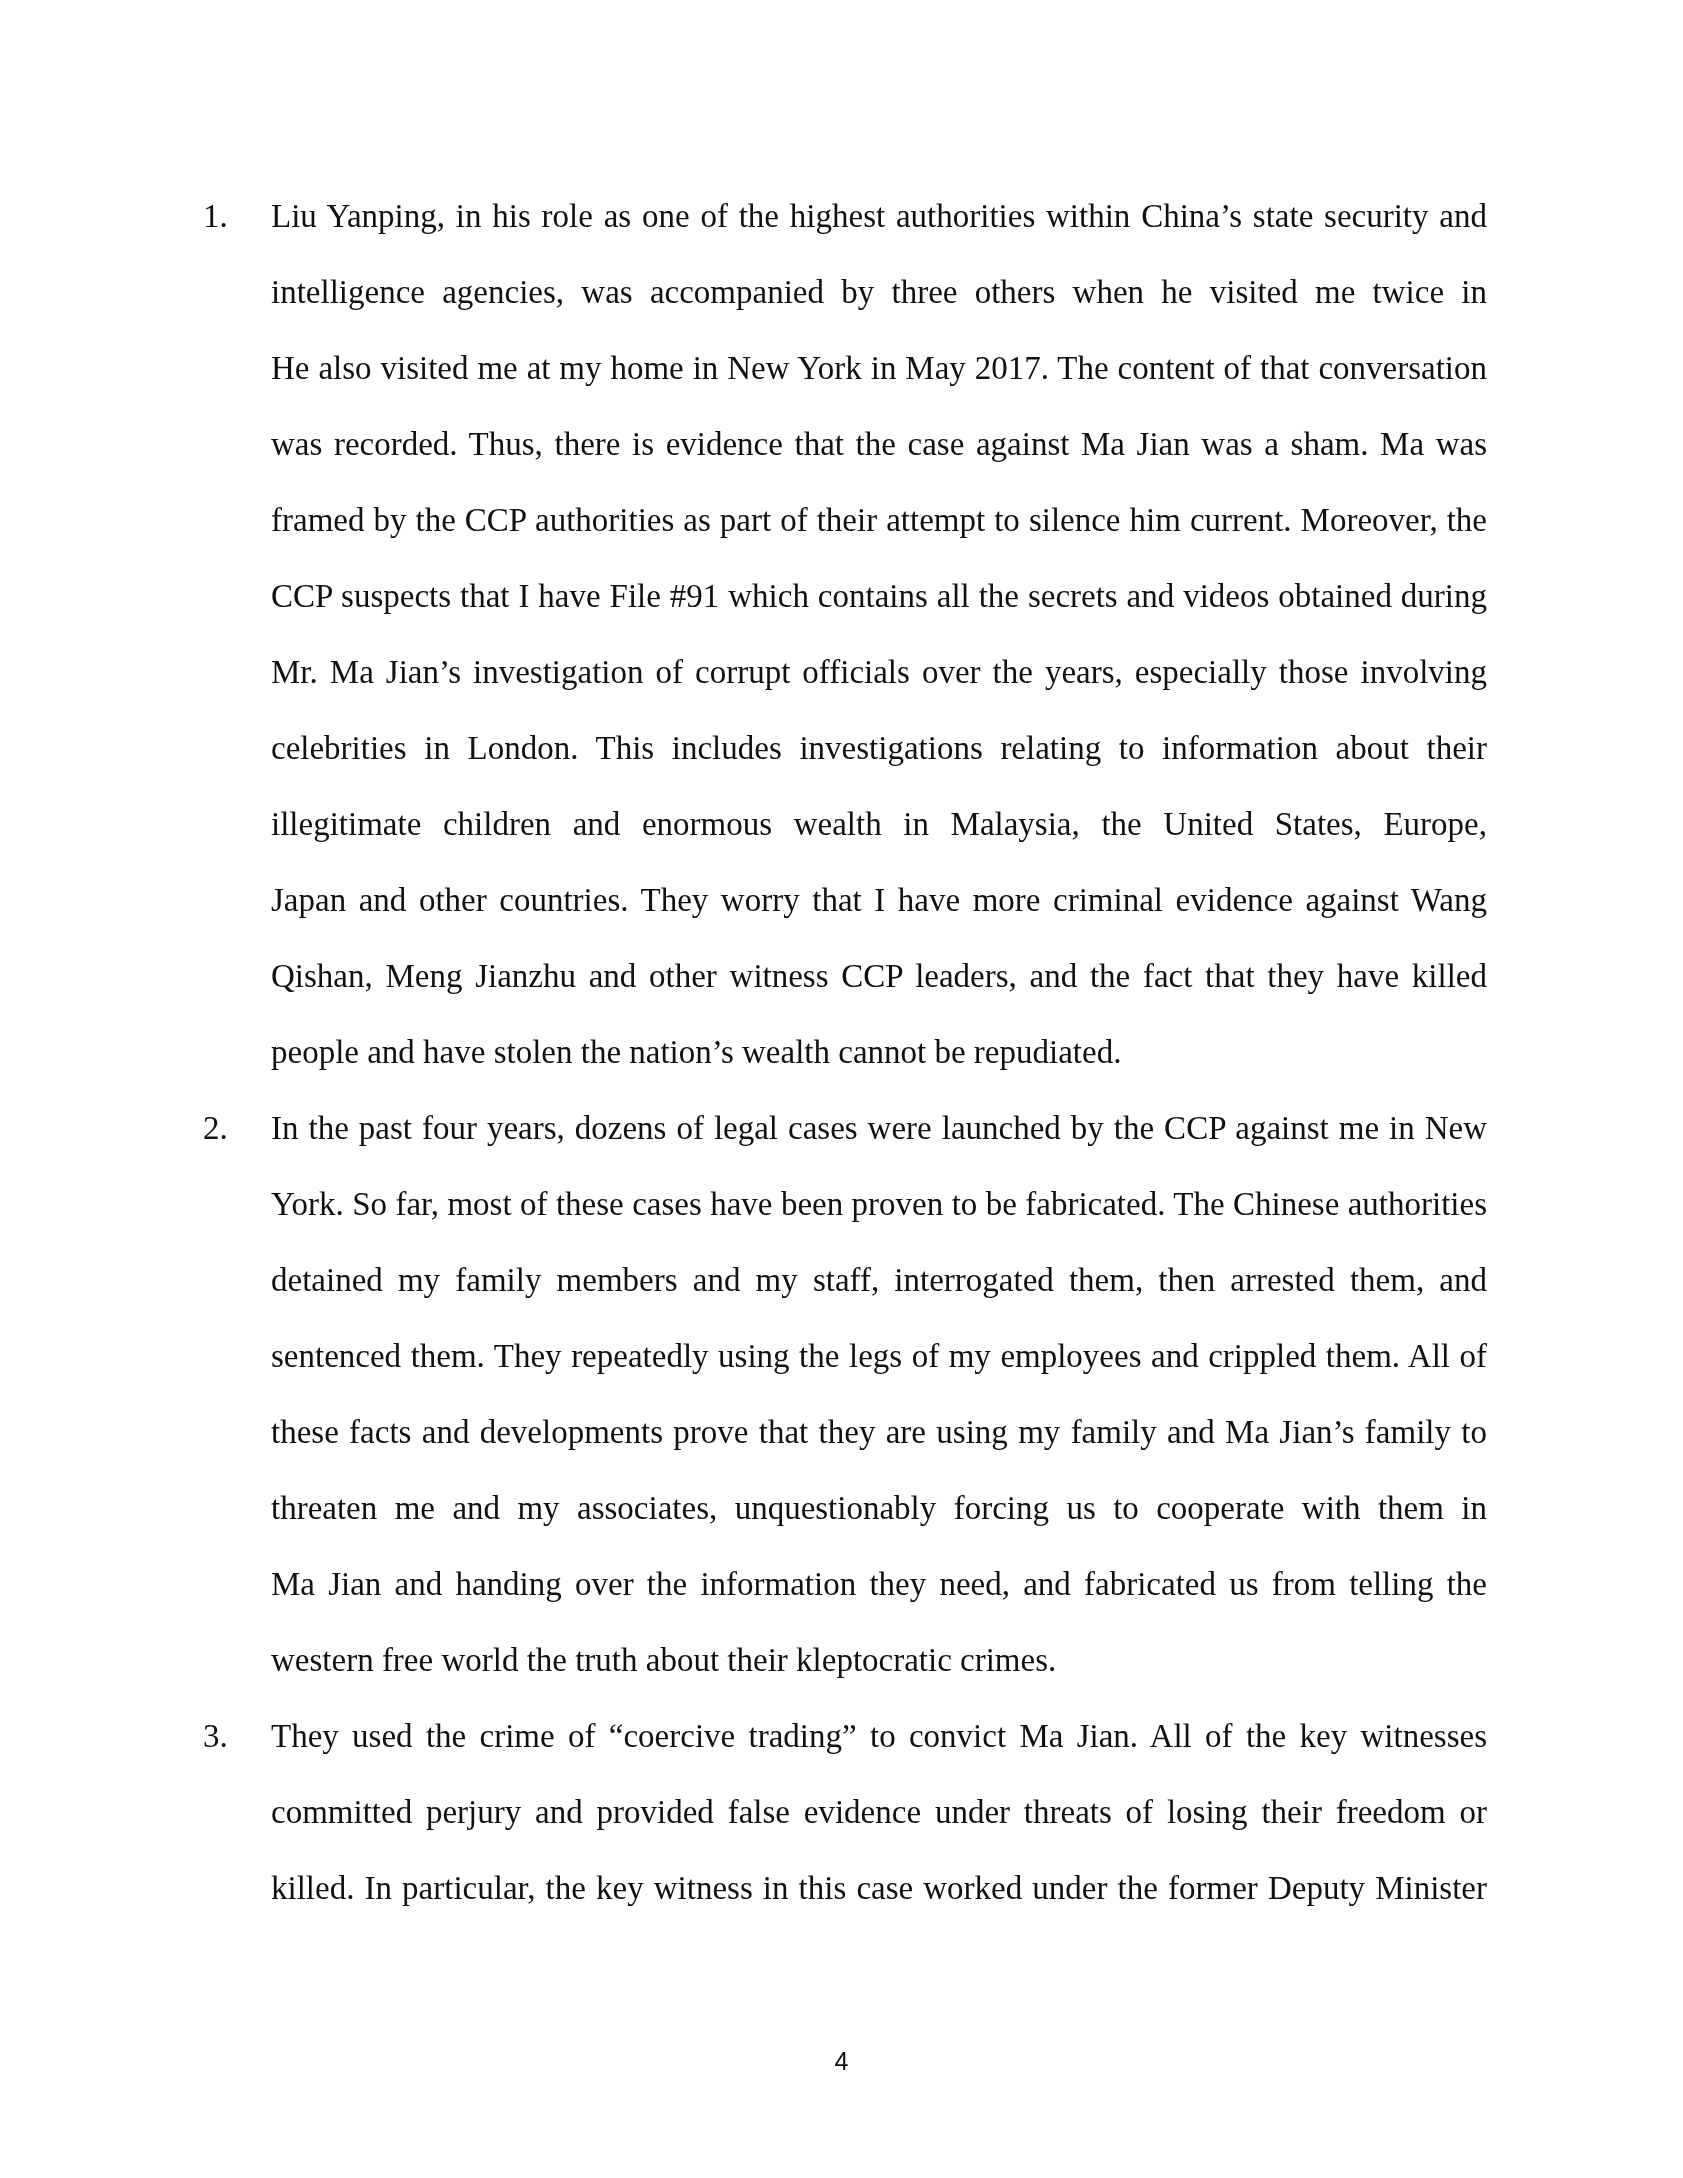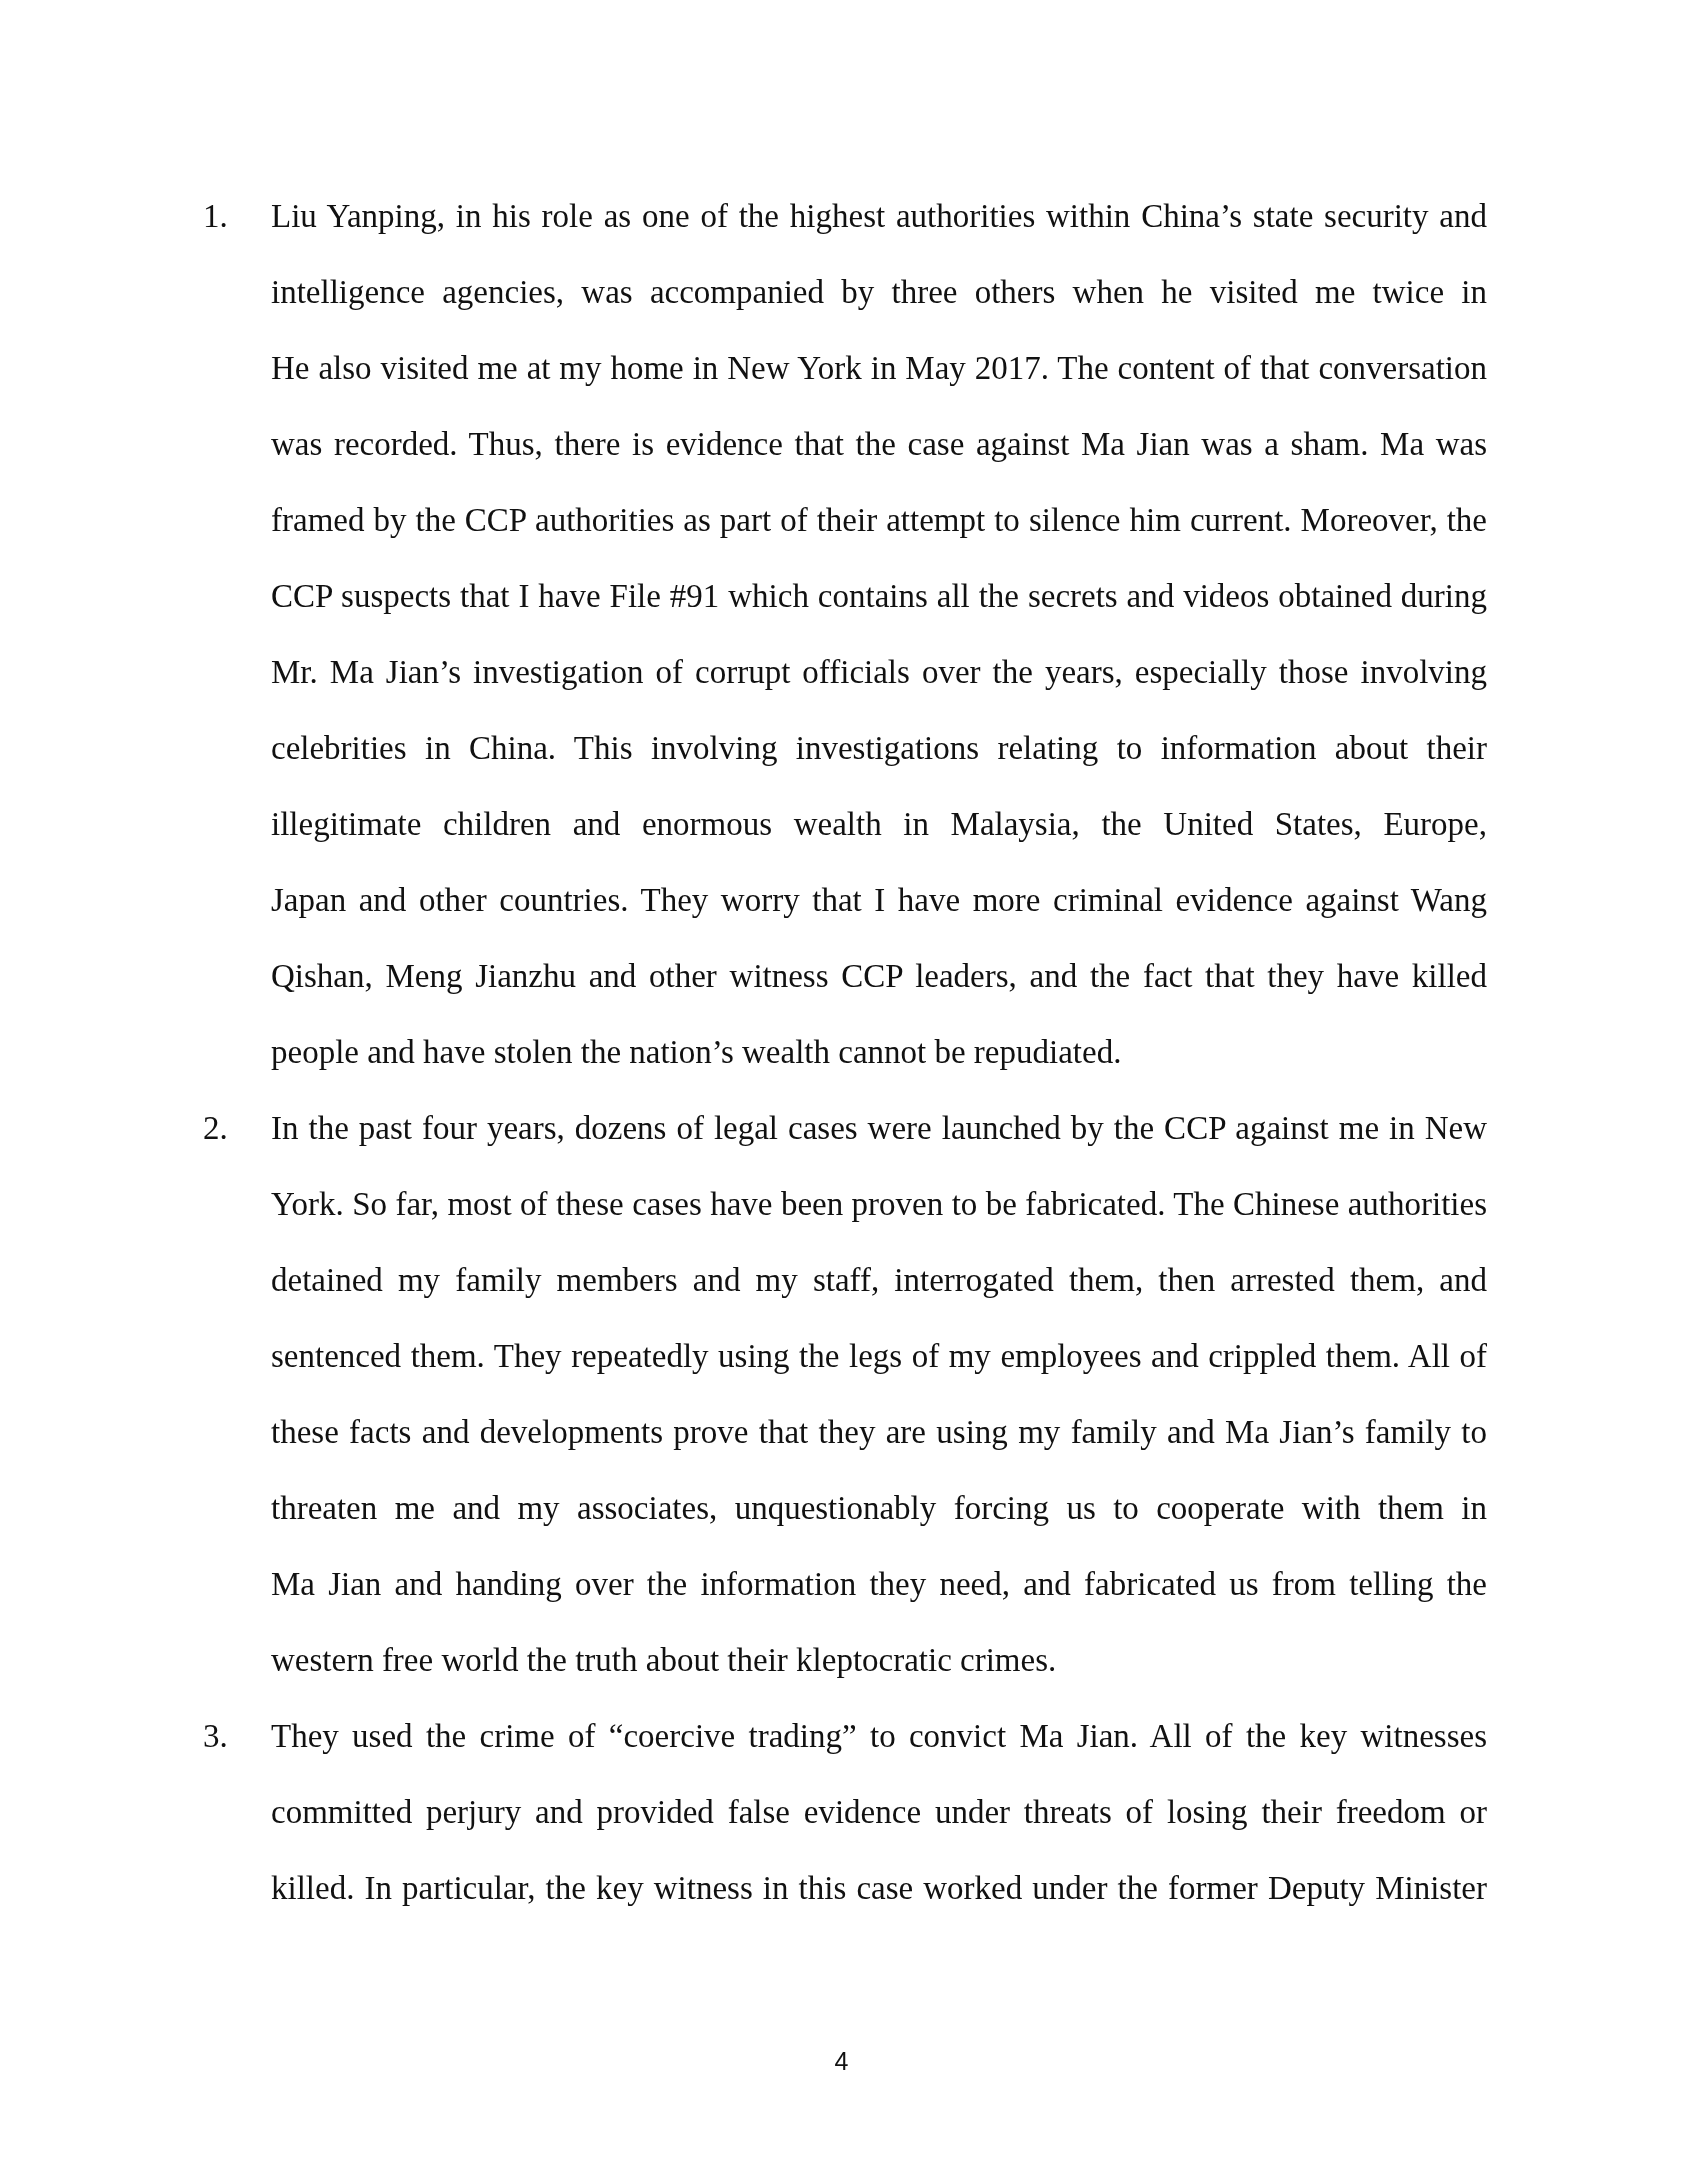--- a/index.html
+++ b/index.html
@@ -35,21 +35,21 @@
     <div class="list-item">
       <span class="item-number">1.</span>
       <div class="item-lines">
         <span class="line justify">Liu Yanping, in his role as one of the highest authorities within China’s state security and</span>
         <span class="line justify">intelligence agencies, was accompanied by three others when he visited me twice in London.</span>
         <span class="line justify">He also visited me at my home in New York in May 2017. The content of that conversation</span>
         <span class="line justify">was recorded. Thus, there is evidence that the case against Ma Jian was a sham. Ma was</span>
         <span class="line justify">framed by the CCP authorities as part of their attempt to silence him current. Moreover, the</span>
         <span class="line justify">CCP suspects that I have File #91 which contains all the secrets and videos obtained during</span>
         <span class="line justify">Mr. Ma Jian’s investigation of corrupt officials over the years, especially those involving</span>
-        <span class="line justify">celebrities in China. This involving investigations relating to information about their</span>
+        <span class="line justify">celebrities in London. This includes investigations relating to information about their</span>
         <span class="line justify">illegitimate children and enormous wealth in Malaysia, the United States, Europe, Australia,</span>
         <span class="line justify">Japan and other countries. They worry that I have more criminal evidence against Wang</span>
         <span class="line justify">Qishan, Meng Jianzhu and other witness CCP leaders, and the fact that they have killed</span>
         <span class="line last">people and have stolen the nation’s wealth cannot be repudiated.</span>
       </div>
     </div>
 
     <div class="list-item">
       <span class="item-number">2.</span>
       <div class="item-lines">

